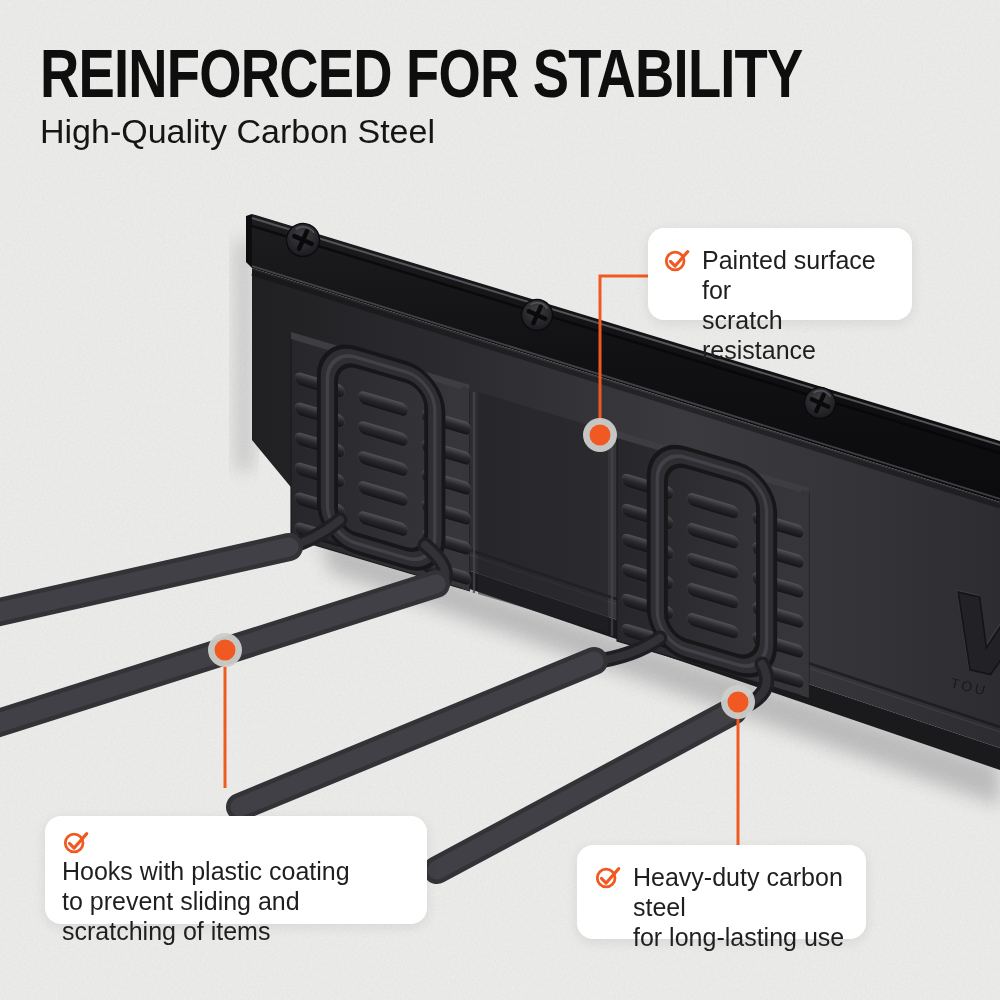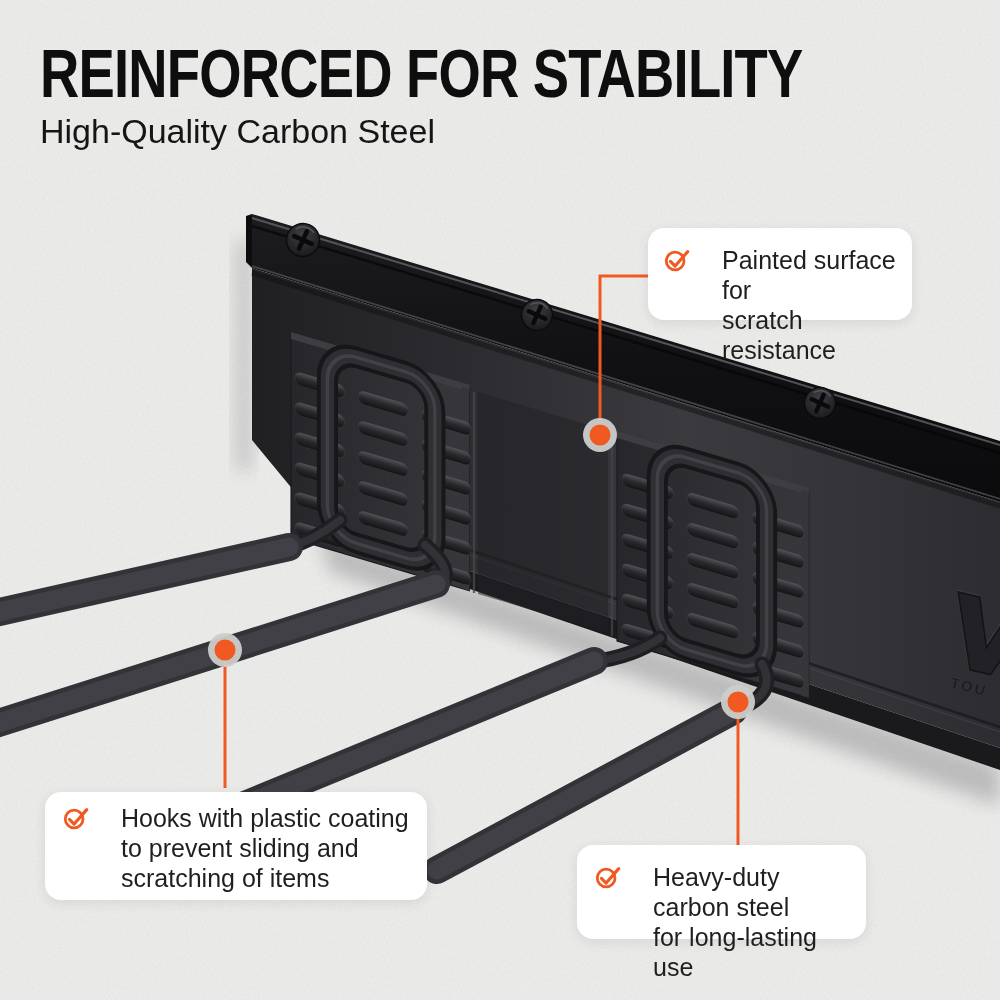--- a/index.html
+++ b/index.html
@@ -5,26 +5,26 @@
   html,body{margin:0;padding:0;background:#cfcfcd;}
   .stage{position:relative;width:1000px;height:1000px;overflow:hidden;
          font-family:"Liberation Sans",sans-serif;background:#e7e8e6;}
   .stage svg.scene{position:absolute;left:0;top:0;}
   .header{position:absolute;left:40px;top:34px;z-index:5;}
   .title{font-size:68px;font-weight:700;color:#0e0e0e;letter-spacing:-1px;
          transform:scaleX(0.80);transform-origin:left top;white-space:nowrap;margin:0;}
   .subtitle{font-size:34px;font-weight:400;color:#151515;margin-top:0;white-space:nowrap;}
   .callout{position:absolute;background:#ffffff;border-radius:16px;z-index:6;
            box-shadow:0 3px 12px rgba(50,50,50,0.10);display:flex;align-items:flex-start;
-           box-sizing:border-box;gap:20px;}
+           box-sizing:border-box;}
   .callout .txt{font-size:25px;line-height:30px;color:#1f1f1f;}
   .callout .txt span{display:block;}
   .cicon{flex:0 0 auto;margin-right:11px;margin-top:1px;}
   #co1{left:648px;top:228px;width:264px;height:92px;padding:17px 12px 0 15px;}
-  #co2{left:45px;top:792px;width:382px;height:108px;padding:11px 12px 0 17px;}
+  #co2{left:45px;top:816px;width:382px;height:108px;padding:11px 12px 0 17px;flex-direction:column;}
   #co3{left:577px;top:845px;width:289px;height:94px;padding:17px 12px 0 17px;}
 </style>
 </head>
 <body>
 
 <div class="stage">
 
 <svg class="scene" width="1000" height="1000" viewBox="0 0 1000 1000">
   <defs>
     <filter id="fNoiseL" x="0" y="0" width="100%" height="100%">

